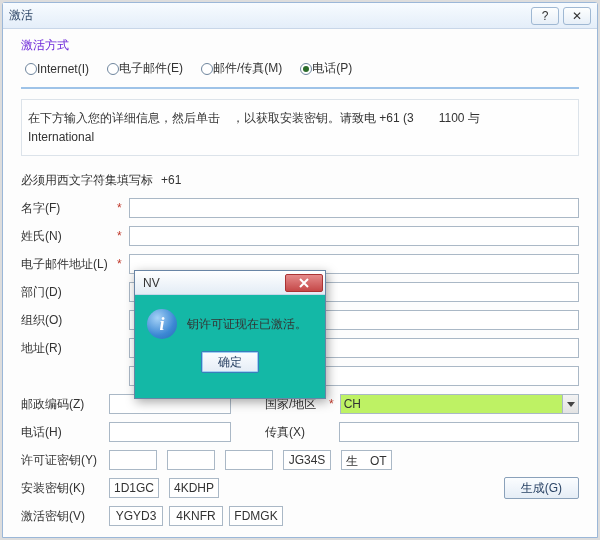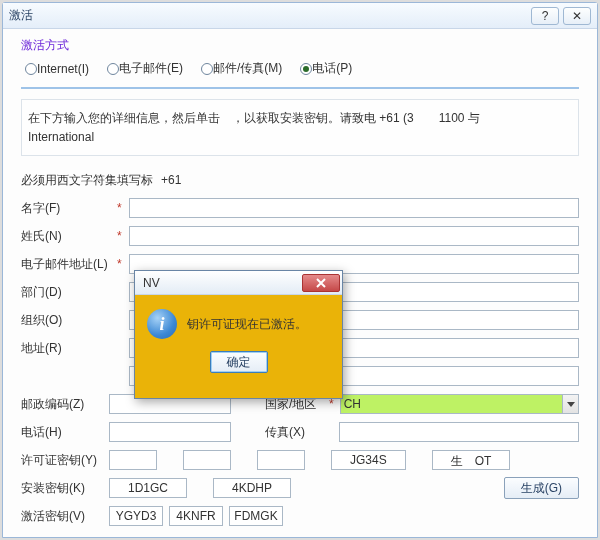--- a/index.html
+++ b/index.html
@@ -19,25 +19,25 @@
   .row .lbl{width:96px;white-space:nowrap}
   .row .star{color:#c0392b;width:12px}
   .row input{border:1px solid #aab8c6;height:20px;padding:1px 4px;background:#fff}
   .inp-full{flex:1}
   .row2{display:flex;align-items:center;min-height:24px;margin-bottom:4px;gap:6px}
   .row2 .lbl{width:82px;white-space:nowrap}
   .row2 input{border:1px solid #aab8c6;height:20px;padding:1px 4px;background:#fff}
   .combo{height:20px;border:1px solid #aab8c6;flex:1;display:flex;align-items:center;padding:0 3px;background:#bef264;position:relative}
   .combo .arrow{position:absolute;right:0;top:0;width:16px;height:18px;border-left:1px solid #aab8c6;display:flex;align-items:center;justify-content:center;background:linear-gradient(#f3f3f3,#e3e3e3)}
   .arrow svg{width:8px;height:5px}
-  .keybox{display:inline-block;border:1px solid #aab8c6;background:#fff;padding:2px 18px;min-width:48px;text-align:center;margin-right:20px;height:20px}
+  .keybox{display:inline-block;border:1px solid #aab8c6;background:#fff;padding:2px 4px;min-width:48px;text-align:center;margin-right:4px;height:20px}
   .btn{height:22px;padding:2px 16px;border:1px solid #8aa1ba;background:linear-gradient(#fbfdff,#e5edf6);border-radius:2px;color:#2a4365}
   .btn.primary{border:1px solid #3b7dbc;box-shadow:0 0 0 1px #a0cff3 inset}
   
-  .dlg{position:absolute;left:134px;top:270px;width:209px;height:129px;background:#eab308;border:1px solid #6985a5;box-shadow:2px 3px 10px rgba(0,0,0,.35)}
+  .dlg{position:absolute;left:134px;top:270px;width:192px;height:129px;background:#14b8a6;border:1px solid #6985a5;box-shadow:2px 3px 10px rgba(0,0,0,.35)}
   .dlg .dlg-title{height:24px;background:linear-gradient(#fff,#e3ecf5);border-bottom:1px solid #c8d6e8;display:flex;align-items:center;padding:0 2px 0 8px;color:#2a4365}
   .dlg .dlg-title .t{flex:1}
   .dlg .close{width:38px;height:18px;border:1px solid #a33;background:linear-gradient(#e58b8b,#c54848);border-radius:2px;display:flex;align-items:center;justify-content:center}
   .dlg .close svg{stroke:#fff}
   .dlg .msg{display:flex;align-items:center;gap:10px;padding:14px 12px 6px}
   .info-ico{width:30px;height:30px;border-radius:50%;background:radial-gradient(circle at 35% 30%,#a6d2f7,#3c88d4 60%,#2a6ab5);display:flex;align-items:center;justify-content:center;color:#fff;font-family:Georgia;font-style:italic;font-weight:bold;font-size:18px}
   .dlg .btns{display:flex;justify-content:center;padding:6px}
 </style>
 </head>
 <body>

